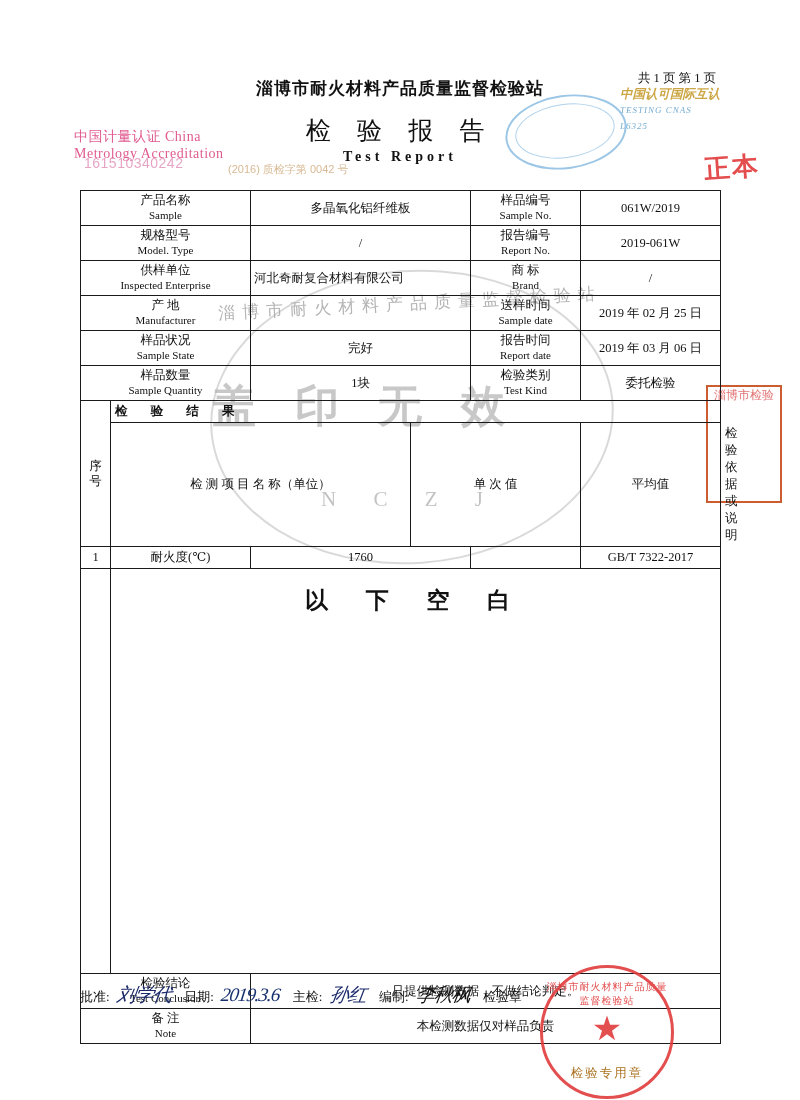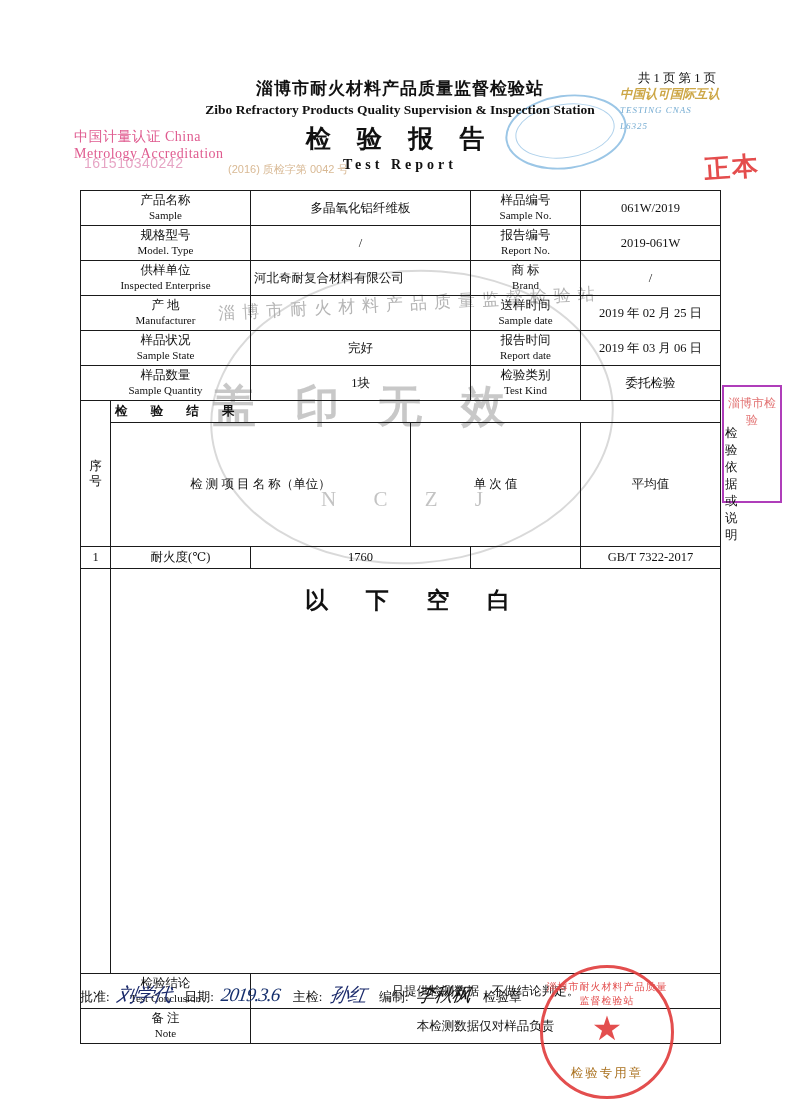--- a/index.html
+++ b/index.html
@@ -37,24 +37,24 @@
     color: #111;
   }
   .org-en {
     font-size: 13.5px;
     font-weight: bold;
     line-height: 20px;
     color: #111;
   }
   .title-cn {
     font-size: 25px;
-    font-weight: bold;
+    font-weight: normal;
     letter-spacing: 10px;
     line-height: 34px;
-    margin-top: 2px;
+    margin-top: 14px;
   }
   .title-en {
     font-size: 14px;
     font-weight: bold;
     letter-spacing: 4px;
     line-height: 18px;
   }
   .page-count {
     position: absolute;
     right: 84px;
@@ -186,27 +186,27 @@
     position: absolute;
     left: 0; top: 215px;
     width: 396px;
     text-align: center;
     font-size: 21px;
     letter-spacing: 16px;
     color: #b5b5b5;
   }
   .right-red-stamp {
     right: 18px; top: 385px;
-    width: 60px; height: 118px;
-    border: 2px solid #a21caf;
+    width: 76px; height: 118px;
+    border: 2px solid #c2410c;
     color: #dd5b5b;
     font-size: 12px;
     line-height: 17px;
     text-align: center;
-    padding-top: 8px;
+    padding-top: 0;
     box-sizing: border-box;
     opacity: .85;
   }
   .seal-round {
     left: 540px; top: 965px;
     width: 128px; height: 128px;
     border: 3px solid #e03b3b;
     border-radius: 50%;
     opacity: .9;
   }
@@ -351,21 +351,20 @@
   <div class="stamp wm-ring-text">
     <div class="wm-top">淄博市耐火材料产品质量监督检验站</div>
     <div class="wm-mid">盖 印 无 效</div>
     <div class="wm-bot">N C Z J</div>
   </div>
 
   <div class="stamp right-red-stamp">淄博市检验</div>
 
   <div class="header">
     <div class="org-cn">淄博市耐火材料产品质量监督检验站</div>
-    <div class="org-en">Zibo Refractory Products Quality Supervision  &amp;  Inspection Station</div>
     <div class="title-cn">检 验 报 告</div>
     <div class="title-en">Test   Report</div>
   </div>
   <div class="page-count">共 1 页 第 1 页</div>
 
   <table class="main">
     <colgroup>
       <col style="width:30px">
       <col style="width:140px">
       <col style="width:160px">

